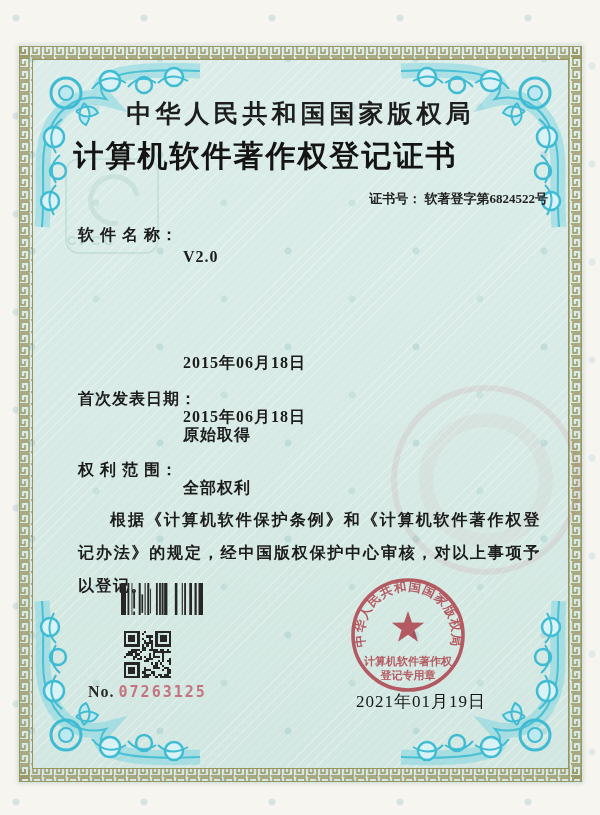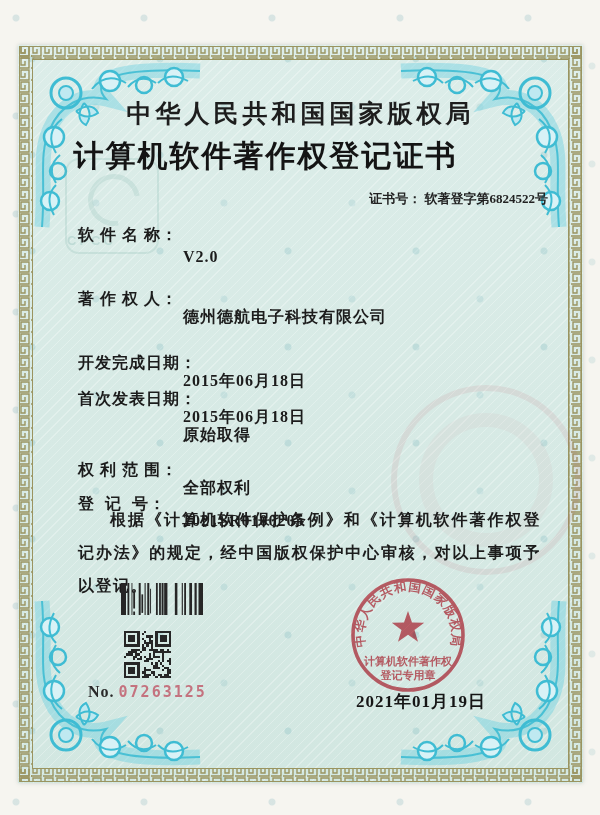--- a/index.html
+++ b/index.html
@@ -35,21 +35,21 @@
     font-size:16px;font-weight:600;color:#1c1c1c;line-height:33px;
     text-indent:2em;text-align:justify;letter-spacing:1.5px;}
   .barcode{position:absolute;left:103px;top:538px;width:84px;height:32px;}
   .qrcode{position:absolute;left:106px;top:586px;width:47px;height:47px;}
   .serial{position:absolute;left:70px;top:638px;font-size:16px;white-space:pre;}
   .serial .no{color:#2a2a2a;font-weight:600;letter-spacing:1px;}
   .serial .num{color:#c4737f;font-family:"DejaVu Sans Mono","Liberation Mono",monospace;
     font-size:15px;letter-spacing:2px;font-weight:600;}
   .stamp{position:absolute;left:325px;top:525px;width:130px;height:130px;
     mix-blend-mode:multiply;opacity:.9;}
-  .issue-date{position:absolute;left:338px;top:645px;font-size:17px;font-weight:700;
+  .issue-date{position:absolute;left:338px;top:645px;font-size:17px;font-weight:400;
     color:#161616;letter-spacing:1px;white-space:nowrap;}
   .cpcc{position:absolute;left:47px;top:113px;width:90px;height:92px;opacity:.4;
     border:2px solid rgba(130,180,172,.55);border-radius:14px;}
   .cpcc .ring{position:absolute;left:21px;top:14px;width:42px;height:42px;border-radius:50%;
     border:5px solid rgba(130,180,172,.5);border-right-color:transparent;transform:rotate(35deg);}
   .cpcc .txt{position:absolute;left:0;bottom:4px;width:100%;text-align:left;
     font-family:"Liberation Sans","DejaVu Sans",sans-serif;font-size:13px;font-weight:700;
     letter-spacing:3px;color:rgba(120,175,168,.7);}
 </style>
 </head>
@@ -115,42 +115,33 @@
   <div class="title1">中华人民共和国国家版权局</div>
   <div class="title2">计算机软件著作权登记证书</div>
   <div class="certno"><span>证书号：</span><span> </span><span>软著登字第6824522号</span></div>
 
   <div class="row" style="top:162px">
     <span class="lab">软 件 名 称：</span>
   </div>
   <div class="row" style="top:185px">
     <span class="val">V2.0</span>
   </div>
-  <div class="row" style="top:226px">
-    <span class="lab">著 作 权 人：</span>
-    <span class="val">德州德航电子科技有限公司</span>
-  </div>
   <div class="row" style="top:290px">
-    <span class="lab">开发完成日期：</span>
     <span class="val">2015年06月18日</span>
   </div>
   <div class="row" style="top:326px">
     <span class="lab">首次发表日期：</span>
     <span class="val">2015年06月18日</span>
   </div>
   <div class="row" style="top:362px">
     <span class="val">原始取得</span>
   </div>
   <div class="row" style="top:397px">
     <span class="lab">权 利 范 围：</span>
     <span class="val">全部权利</span>
-  </div>
-  <div class="row" style="top:431px">
-    <span class="lab">登  记  号：</span>
-    <span class="val">2021SR0100205</span>
   </div>
 
   <div class="statement">根据《计算机软件保护条例》和《计算机软件著作权登记办法》的规定，经中国版权保护中心审核，对以上事项予以登记。</div>
 
   <svg class="barcode" id="bc-svg" viewBox="0 0 84 32" aria-hidden="true">
       <rect x="0" y="0" width="5" height="32" fill="#262626"></rect>
       <rect x="6.5" y="0" width="1.8" height="32" fill="#262626"></rect>
       <rect x="10.5" y="0" width="0.9007888980213501" height="32" fill="#262626"></rect>
       <rect x="12.243086101041682" y="7.321740569920058" width="1.8029375311466573" height="18.197089735510335" fill="#262626"></rect>
       <rect x="12.243086101041682" y="28.51883030543039" width="1.8029375311466573" height="3.4811696945696085" fill="#262626"></rect>

